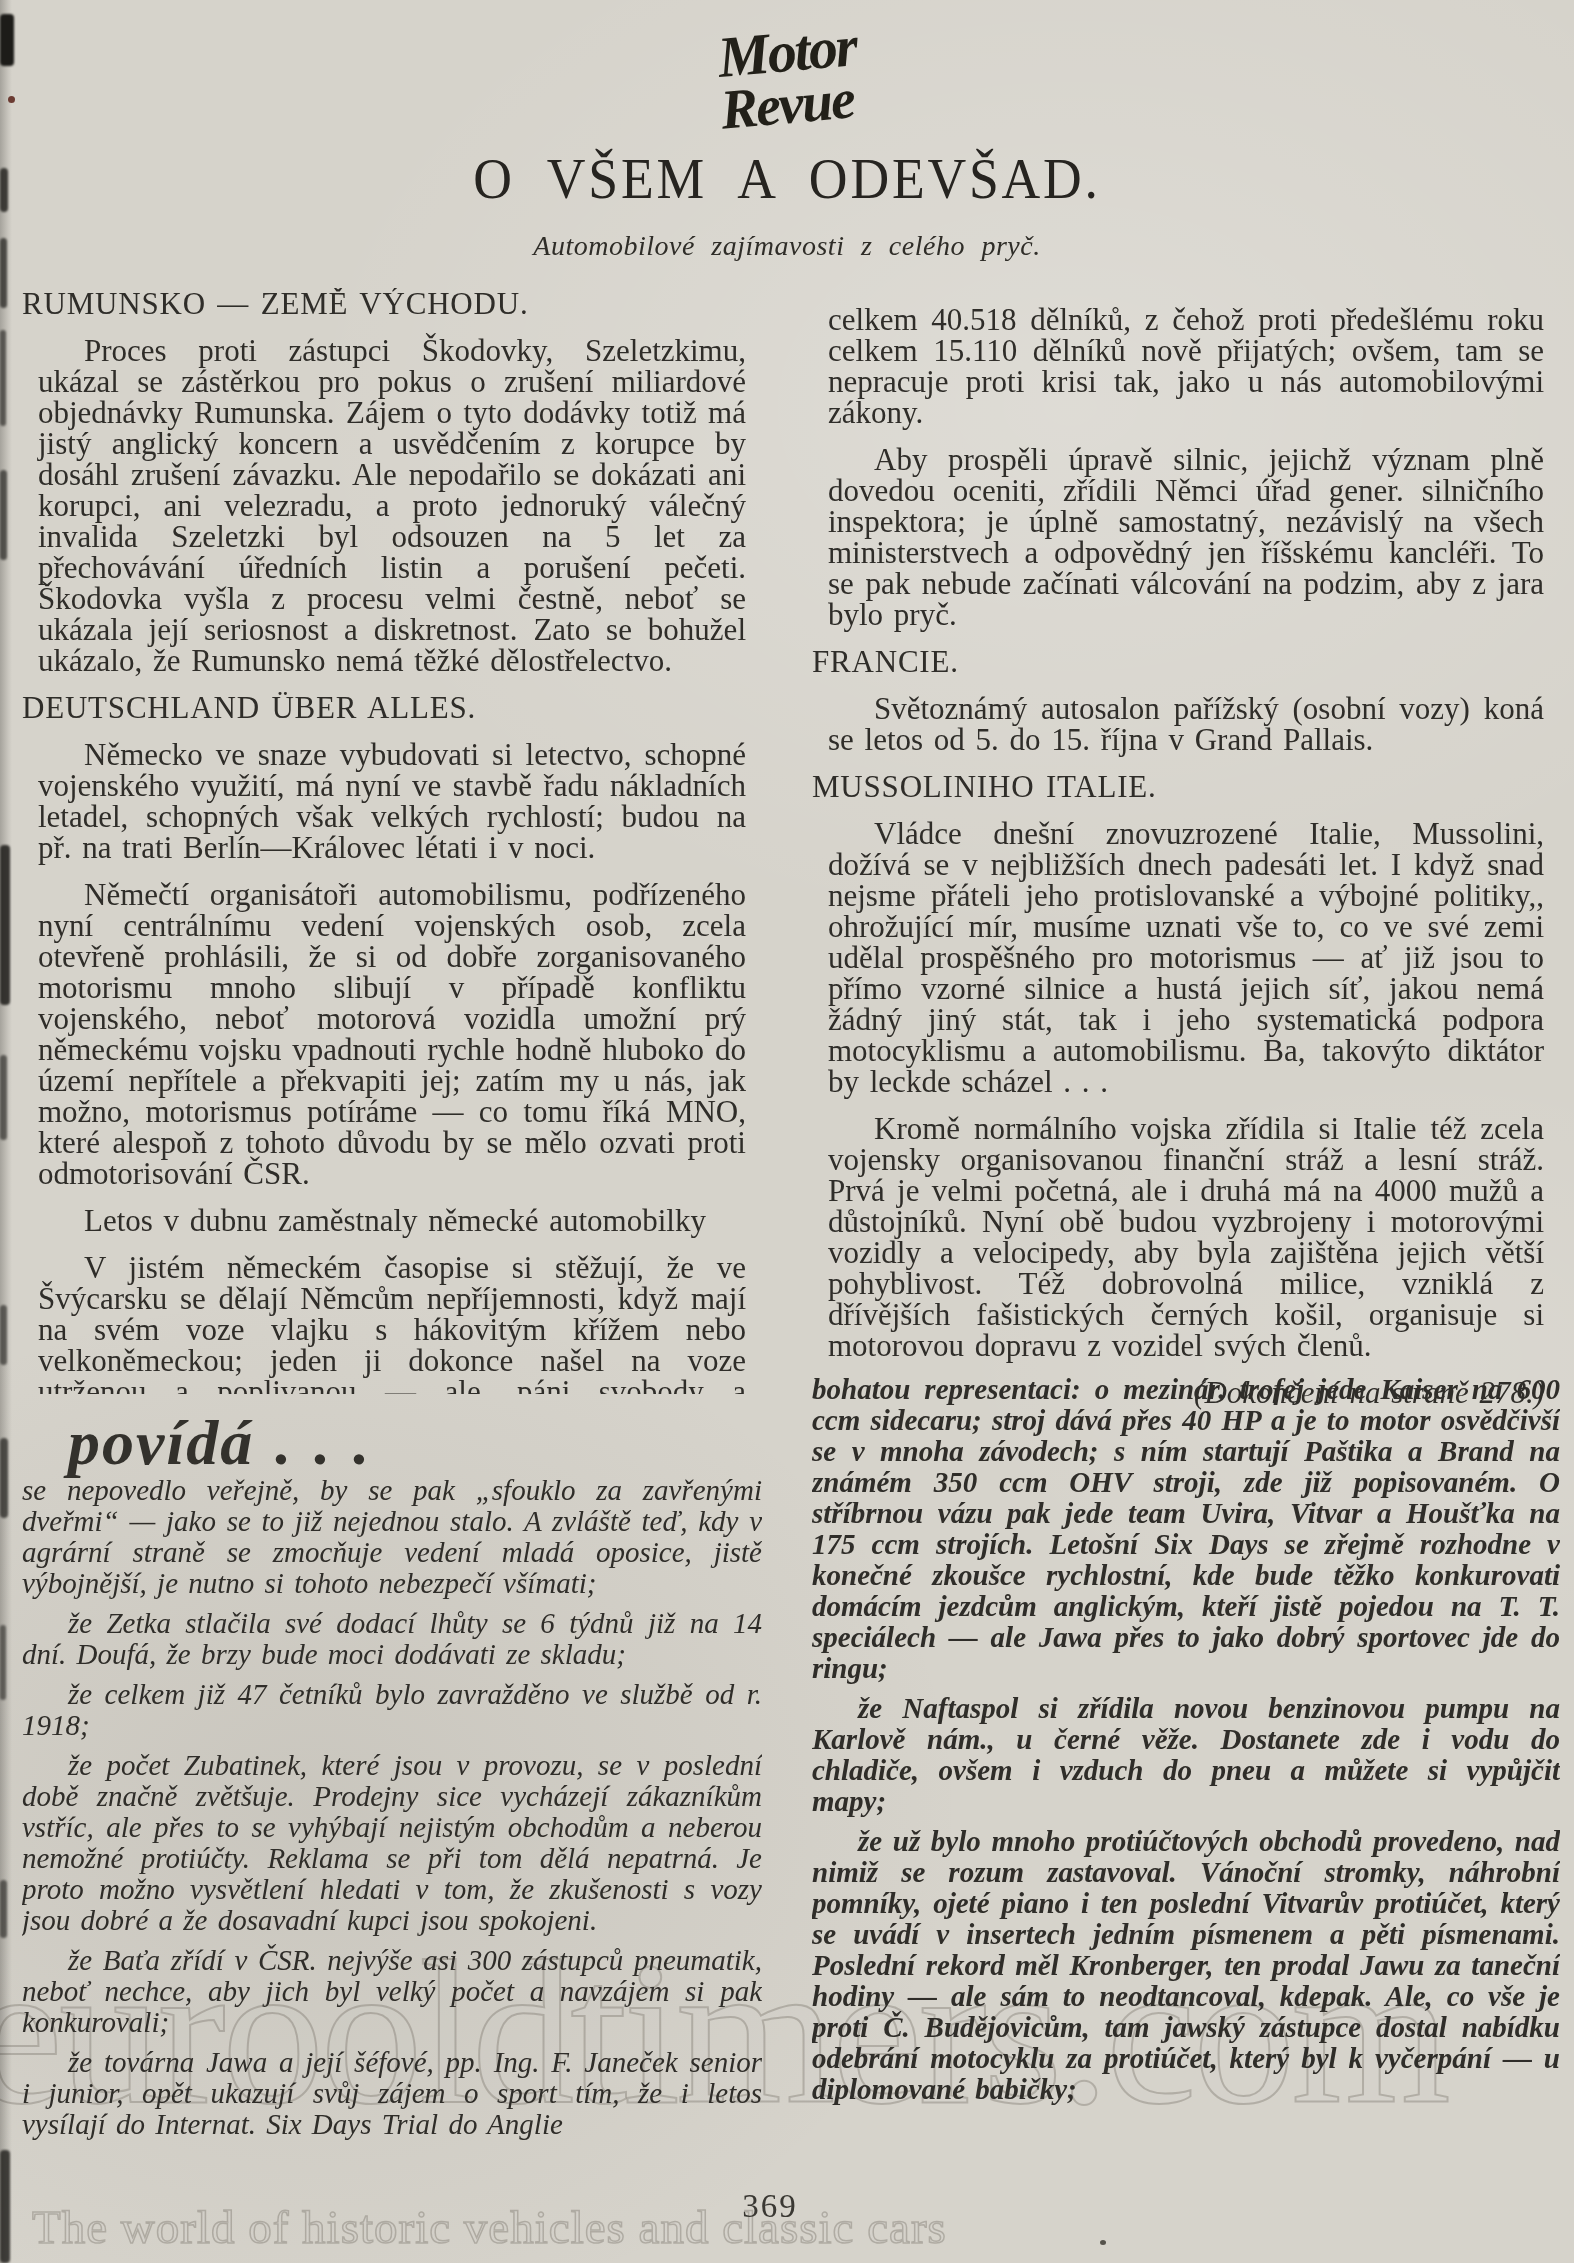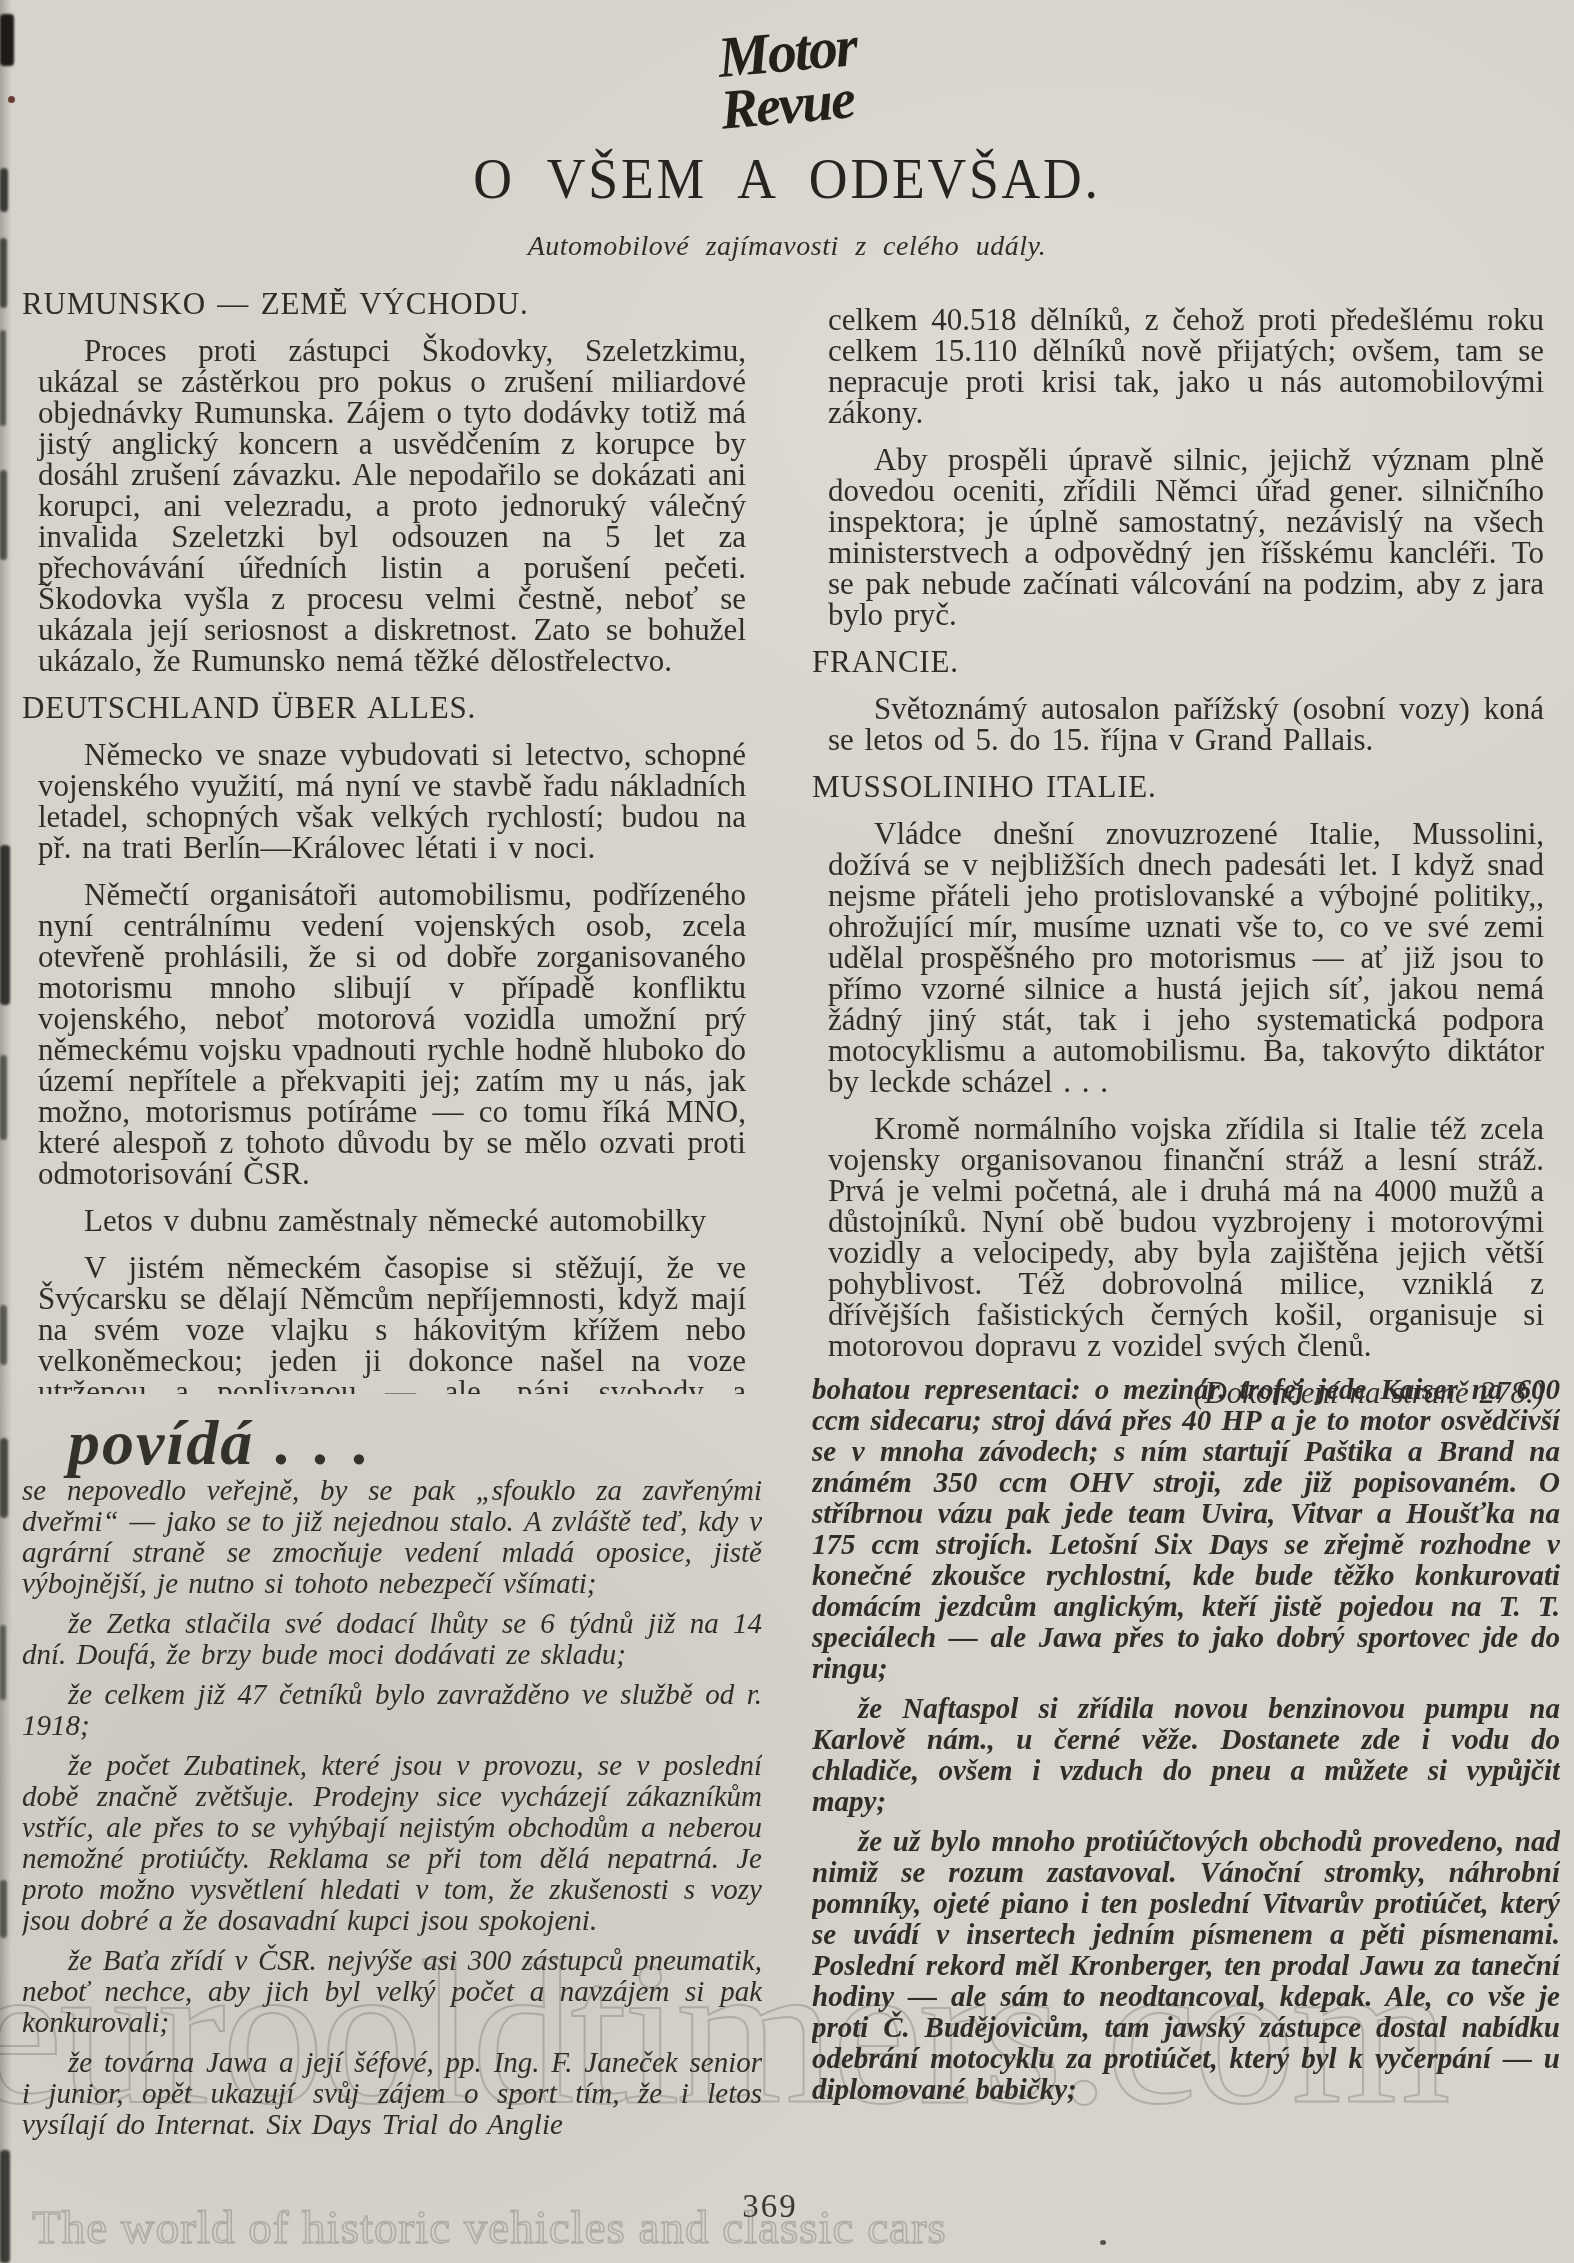--- a/index.html
+++ b/index.html
@@ -77,21 +77,21 @@
   <div class="edge-blob" style="left:0;top:1438px;width:8px;height:80px;opacity:.7;"></div>
   <div class="edge-blob" style="left:0;top:1625px;width:6px;height:75px;opacity:.55;"></div>
   <div class="edge-blob" style="left:0;top:1880px;width:7px;height:58px;opacity:.6;"></div>
   <div class="edge-blob" style="left:0;top:2150px;width:10px;height:113px;opacity:.8;"></div>
   <div class="speck" style="left:8px;top:96px;width:7px;height:7px;background:#6b3b32;"></div>
   <div class="speck" style="left:1100px;top:2240px;width:6px;height:5px;background:#55524b;"></div>
 
   <div class="logo logo-line1">Motor</div>
   <div class="logo logo-line2">Revue</div>
   <div class="title">O VŠEM A ODEVŠAD.</div>
-  <div class="subtitle">Automobilové zajímavosti z celého udály.</div>
+  <div class="subtitle">Automobilové zajímavosti z celého pryč.</div>
 
   <div class="col col-left">
     <p class="section">RUMUNSKO — ZEMĚ VÝCHODU.</p>
     <p>Proces proti zástupci Škodovky, Szeletzkimu, ukázal se zástěrkou pro pokus o zrušení miliardové objednávky Rumunska. Zájem o tyto dodávky totiž má jistý anglický koncern a usvědčením z korupce by dosáhl zrušení závazku. Ale nepodařilo se dokázati ani korupci, ani velezradu, a proto jednoruký válečný invalida Szeletzki byl odsouzen na 5 let za přechovávání úředních listin a porušení pečeti. Škodovka vyšla z procesu velmi čestně, neboť se ukázala její seriosnost a diskretnost. Zato se bohužel ukázalo, že Rumunsko nemá těžké dělostřelectvo.</p>
     <p class="section">DEUTSCHLAND ÜBER ALLES.</p>
     <p>Německo ve snaze vybudovati si letectvo, schopné vojenského využití, má nyní ve stavbě řadu nákladních letadel, schopných však velkých rychlostí; budou na př. na trati Berlín—Královec létati i v noci.</p>
     <p>Němečtí organisátoři automobilismu, podřízeného nyní centrálnímu vedení vojenských osob, zcela otevřeně prohlásili, že si od dobře zorganisovaného motorismu mnoho slibují v případě konfliktu vojenského, neboť motorová vozidla umožní prý německému vojsku vpadnouti rychle hodně hluboko do území nepřítele a překvapiti jej; zatím my u nás, jak možno, motorismus potíráme — co tomu říká MNO, které alespoň z tohoto důvodu by se mělo ozvati proti odmotorisování ČSR.</p>
     <p>Letos v dubnu zaměstnaly německé automobilky</p>
     <p>V jistém německém časopise si stěžují, že ve Švýcarsku se dělají Němcům nepříjemnosti, když mají na svém voze vlajku s hákovitým křížem nebo velkoněmeckou; jeden ji dokonce našel na voze utrženou a poplivanou — ale, páni svobody a pořádkumilovní, co je to proti věcem, jež se udály ve Vašem rajchu, proti skokům zatčených z okna, proti zastřelení na útěku a ostatním, ještě horším věcem?</p>
   </div>

